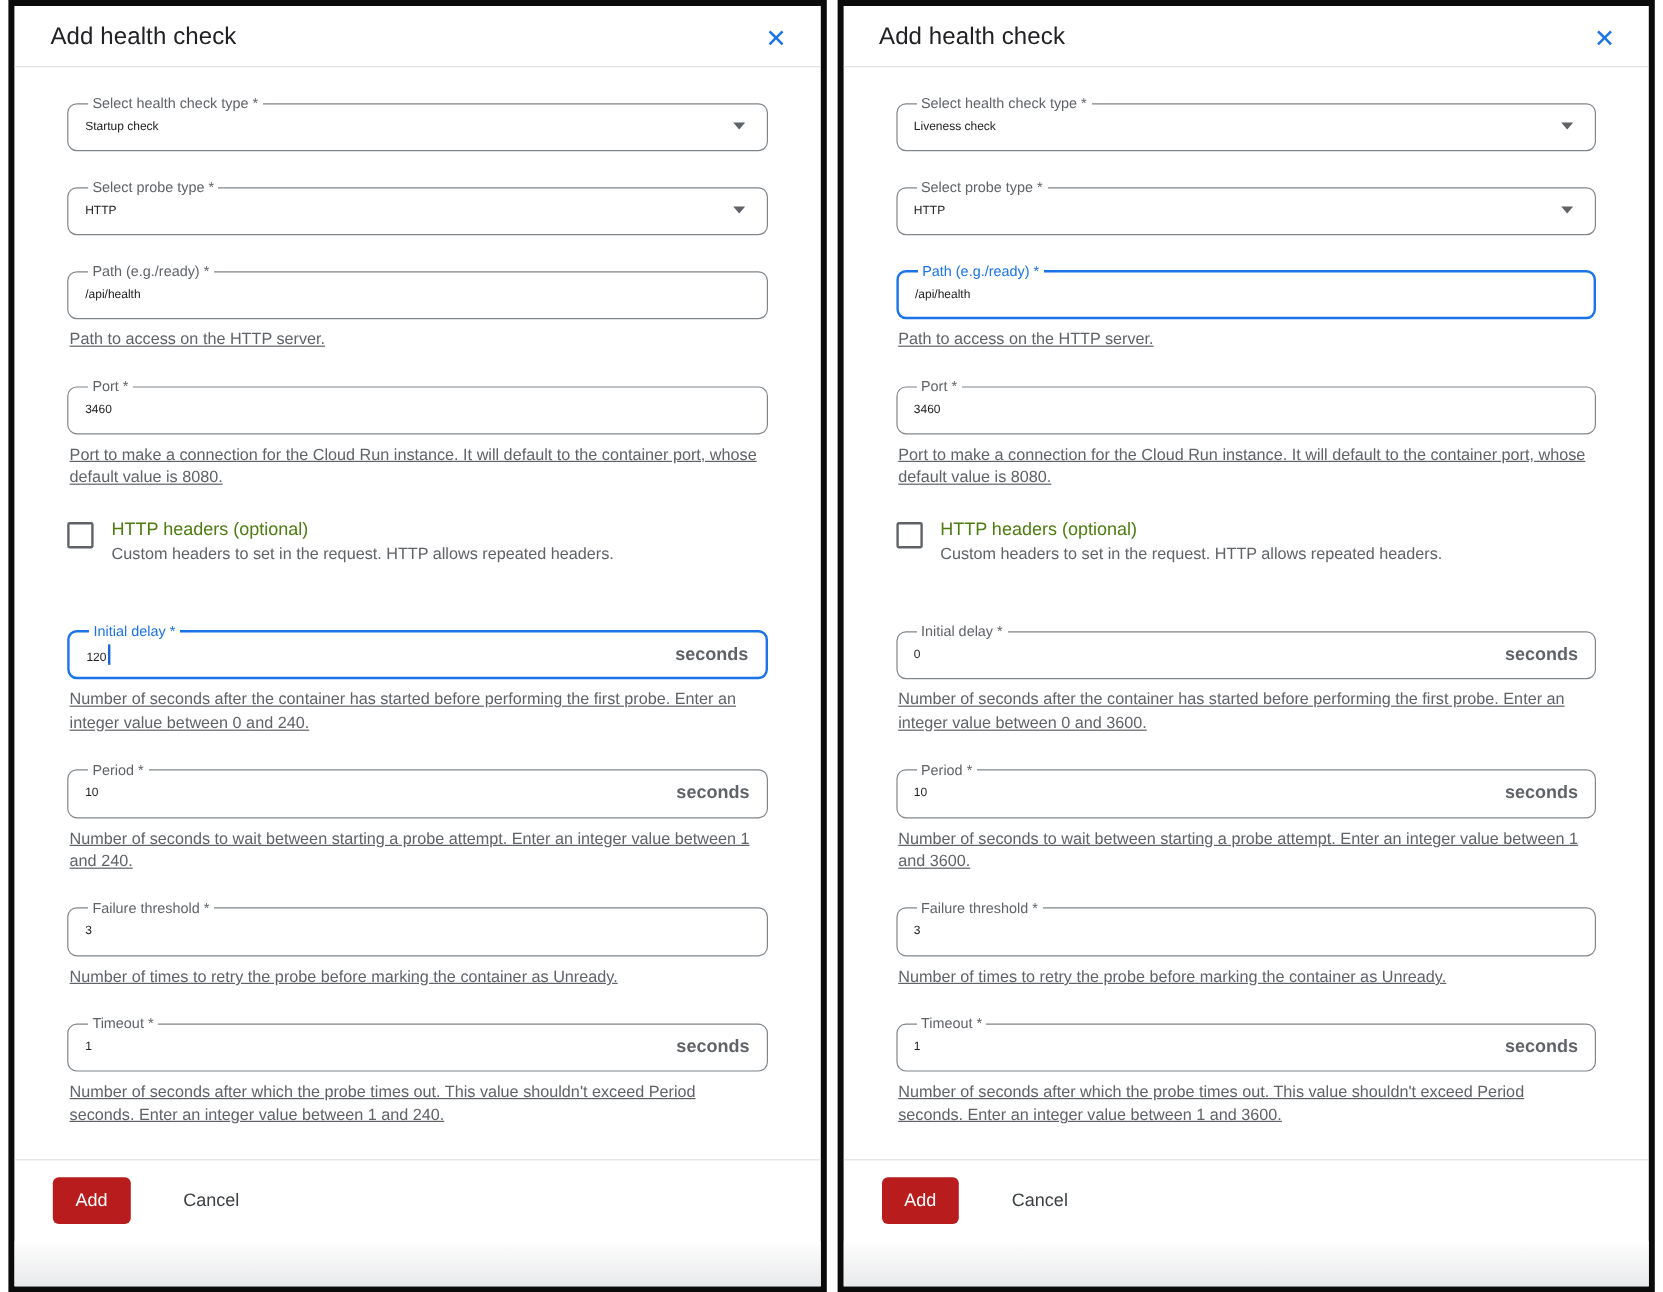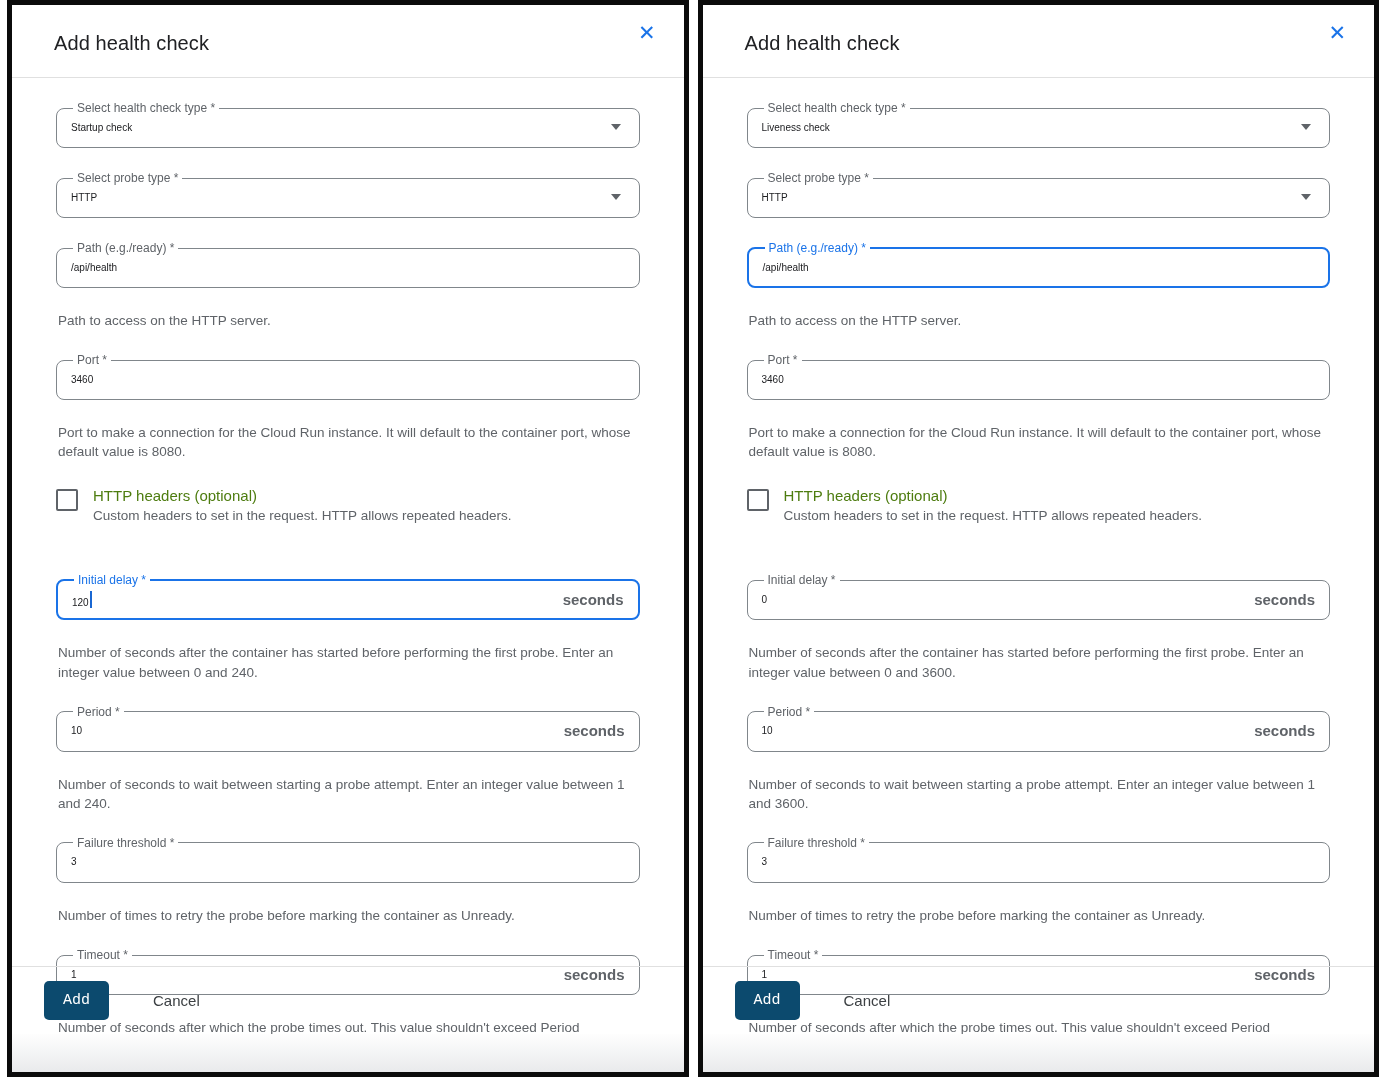--- a/index.html
+++ b/index.html
@@ -1,41 +1,41 @@
 <!DOCTYPE html>
 <html><head>
 <meta charset="utf-8">
 <style>
   html,body{margin:0;padding:0;background:#ffffff;}
   body{width:1386px;height:1077px;overflow:hidden;font-family:"Liberation Sans",sans-serif;}
   .frames{display:flex;height:100%;box-sizing:border-box;padding:0 7px;gap:9px;}
   .panel{flex:1;background:#fff;border:5px solid #0b0b0b;display:flex;flex-direction:column;box-sizing:border-box;overflow:hidden;}
   .dialog-header{display:flex;justify-content:space-between;align-items:flex-start;padding:15px 26px 10px 30px;}
-  .dialog-title{margin:12px;font-size:20px;font-weight:400;color:#202124;letter-spacing:.1px;}
+  .dialog-title{margin:0;font-size:20px;font-weight:400;color:#202124;letter-spacing:.1px;}
   .close-btn{background:none;border:none;color:#1a73e8;font-size:21px;line-height:1;padding:2px 2px;cursor:pointer;font-family:"Liberation Sans",sans-serif;}
   .hdivider{height:1px;background:#e0e0e0;flex:none;}
   .form{padding:24px 44px 0 44px;flex:1;min-height:0;}
   fieldset.mfield{border:1px solid #80868b;border-radius:8px;margin:24px 0 0;padding:0 14px;height:46px;box-sizing:border-box;min-inline-size:0;background:#fff;}
   fieldset.mfield.first{margin-top:0;}
   fieldset.mfield.gap-lg{margin-top:48px;}
   fieldset.mfield.focused{border:2px solid #1a73e8;}
   fieldset.mfield.focused legend{color:#1a73e8;}
   .mfield legend{font-size:12px;line-height:1;color:#5f6368;padding:0 4px;margin-left:2px;font-weight:400;}
   .frow{display:flex;align-items:center;justify-content:space-between;height:24px;margin-top:1px;}
   .fval{font-size:10px;color:#202124;white-space:pre;}
   .fsuffix{font-size:15px;color:#5f6368;font-weight:bold;}
   .dd-arrow{width:0;height:0;border-left:5px solid transparent;border-right:5px solid transparent;border-top:6px solid #5f6368;margin-right:4px;}
   .caret{display:inline-block;width:2px;height:17px;background:#1967d2;vertical-align:text-bottom;margin-left:1px;}
-  .help{font-size:13.5px;line-height:1.42;color:#5f6368;margin:23px 0 0 2px;max-width:578px;}
+  .help{font-size:13.5px;line-height:1.42;color:#5f6368;margin:7px 0 0 2px;max-width:578px;text-decoration:underline;}
   .checkbox-row{display:flex;gap:15px;margin-top:26px;}
   .checkbox{width:18px;height:18px;border:2px solid #5f6368;border-radius:2px;margin-top:2px;flex:none;background:#fff;cursor:pointer;}
   .cb-title{font-size:15px;color:#4d7c0f;}
   .cb-help{font-size:13.5px;color:#5f6368;margin-top:3px;line-height:1.4;}
   .footer{display:flex;align-items:center;gap:40px;padding:14px 32px;flex:none;}
-  .btn-add{background:#0c4a6e;color:#fff;border:none;border-radius:5px;font-size:15px;padding:11px 19px;cursor:pointer;font-family:Liberation Mono, monospace;}
+  .btn-add{background:#b91c1c;color:#fff;border:none;border-radius:5px;font-size:15px;padding:11px 19px;cursor:pointer;font-family:Liberation Sans, sans-serif;}
   .btn-cancel{background:none;border:none;color:#3c4043;font-size:15px;padding:11px 4px;cursor:pointer;font-family:"Liberation Sans",sans-serif;}
   .bottom-fade{height:38px;flex:none;background:linear-gradient(180deg,#fefefe,#e9eaec);}
 </style>
 </head>
 <body>
 
 <div class="frames">
 
   <section class="panel">
     <header class="dialog-header">

